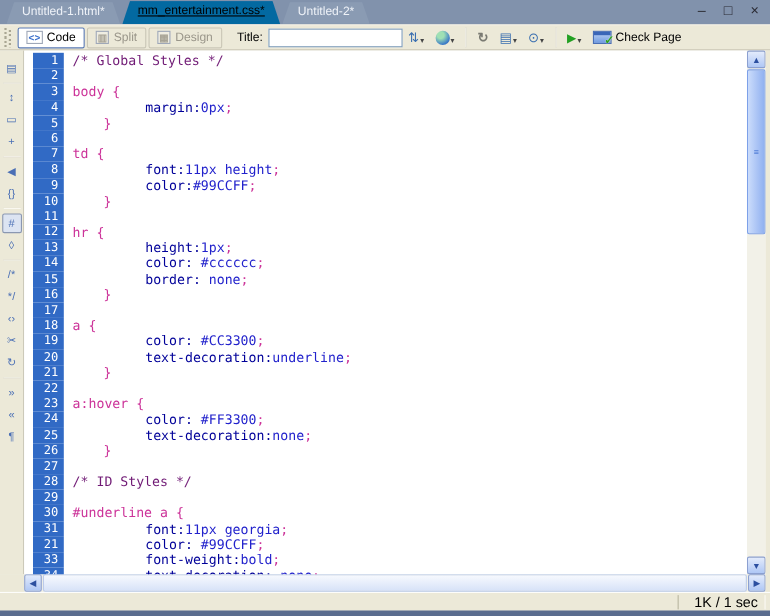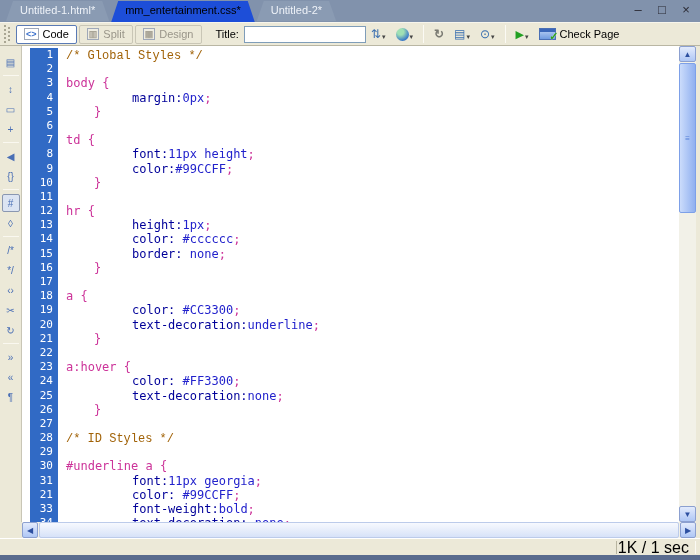--- a/index.html
+++ b/index.html
@@ -5,21 +5,21 @@
   * { margin:0; padding:0; box-sizing:border-box; }
   html,body { width:700px; height:560px; overflow:hidden;
     font-family:"Liberation Sans", sans-serif; background:#ECE9D8; }
 
   
   .titlebar { height:22px; background:#8192AC; display:flex; align-items:flex-end;
     padding-left:6px; position:relative; }
   .doc-tab { height:20px; padding:3px 14px 2px 14px; font-size:11px; color:#EEF2F8;
     background:#8A9BB3; margin-right:2px; white-space:nowrap;
     clip-path:polygon(7px 0, calc(100% - 7px) 0, 100% 100%, 0 100%); cursor:default; }
-  .doc-tab.active { background:#1d4ed8; color:#000; height:21px; }
+  .doc-tab.active { background:#0369a1; color:#000; height:21px;text-decoration:underline; }
   .win-controls { position:absolute; right:6px; top:2px; display:flex; gap:8px; }
   .win-btn { font-size:13px; line-height:16px; color:#2A2A33; width:16px; text-align:center; cursor:default; }
 
   
   .toolbar { height:24px; background:#ECE9D8; border-top:1px solid #F7F5EC;
     border-bottom:1px solid #B9B6A3; display:flex; align-items:center; padding:0 4px; }
   .grip { width:7px; height:18px; margin-right:5px;
     background:
       repeating-linear-gradient(to bottom,#A9A693 0 2px, transparent 2px 4px) 0 0/2px 100% no-repeat,
       repeating-linear-gradient(to bottom,#A9A693 0 2px, transparent 2px 4px) 4px 2px/2px 100% no-repeat; }
@@ -58,21 +58,21 @@
   .code-tool.pressed { background:#DCE4F2; border:1px solid #8A97B1; }
   .ct-sep { width:16px; height:1px; background:#C2BFAE; border-bottom:1px solid #FAF8F0; margin:3px 0; }
 
   .editor { flex:1; background:#fff; padding-left:8px; overflow:hidden; position:relative; }
   .code-pane { padding-top:2px; font-family:"DejaVu Sans Mono", monospace; font-size:12px; line-height:14.2px; }
   .line { display:flex; white-space:pre; height:14.2px; }
   .num { flex:none; width:28px; background:#316AC5; color:#FFFFFF; text-align:right;
     padding-right:5px; font-size:11px; }
   .code-text { padding-left:8px; }
   .ind1 { padding-left:36px; }
-  .tk-comment { color:#a16207;font-family:Liberation Mono, monospace; }
+  .tk-comment { color:#701a75; }
   .tk-selector { color:#CC3399; }
   .tk-brace { color:#CC3399; }
   .tk-property { color:#000099;margin-left:38px; }
   .tk-value { color:#2222CC;margin-top:12px; }
   .tk-punct { color:#CC3399; }
   .tk-plain { color:#000; }
 
   
   .vscroll { width:17px; flex:none; background:#F2F1E8; display:flex; flex-direction:column; }
   .sb-arrow { height:16px; width:100%; background:linear-gradient(#E3EBFC,#AFC7F5);
@@ -88,31 +88,31 @@
   .hs-spacer { width:22px; background:#ECE9D8; flex:none; }
   .h-arrow { width:16px; height:16px; flex:none; background:linear-gradient(#E3EBFC,#AFC7F5);
     border:1px solid #8CA0D0; border-radius:2px; color:#2C4FA0; font-size:8px;
     display:flex; align-items:center; justify-content:center; }
   .h-thumb { flex:1; margin:0 1px; background:linear-gradient(#F7F9FE,#D7E2F8);
     border:1px solid #BCCBEA; border-radius:2px; }
   .hs-corner { width:4px; background:#ECE9D8; flex:none; }
 
   
   .statusbar { height:17px; background:#ECE9D8; border-top:1px solid #FFFFFF;
-    display:flex; align-items:center; font-size:16px; }
+    display:flex; align-items:center; font-size:13px; }
   .sb-left { flex:1; height:100%; }
   .sb-cell { width:80px; height:13px; margin-right:4px; border-left:1px solid #B8B5A0;
     border-right:1px solid #FBFAF4; text-align:right; padding-right:6px; color:#000; line-height:13px; }
   .bottom-strip { height:5px; background:#5A6C8E; }
 </style>
 </head>
 <body>
 
 <div class="titlebar">
-  <div id="tab-bar" style="display:flex;align-items:flex-start;">
+  <div id="tab-bar" style="display:flex;align-items:center;">
       <div class="doc-tab">Untitled-1.html*</div>
       <div class="doc-tab active">mm_entertainment.css*</div>
       <div class="doc-tab">Untitled-2*</div>
     </div>
   <div class="win-controls" id="win-controls">
       <span class="win-btn">–</span>
       <span class="win-btn">□</span>
       <span class="win-btn">×</span>
     </div>
 </div>

